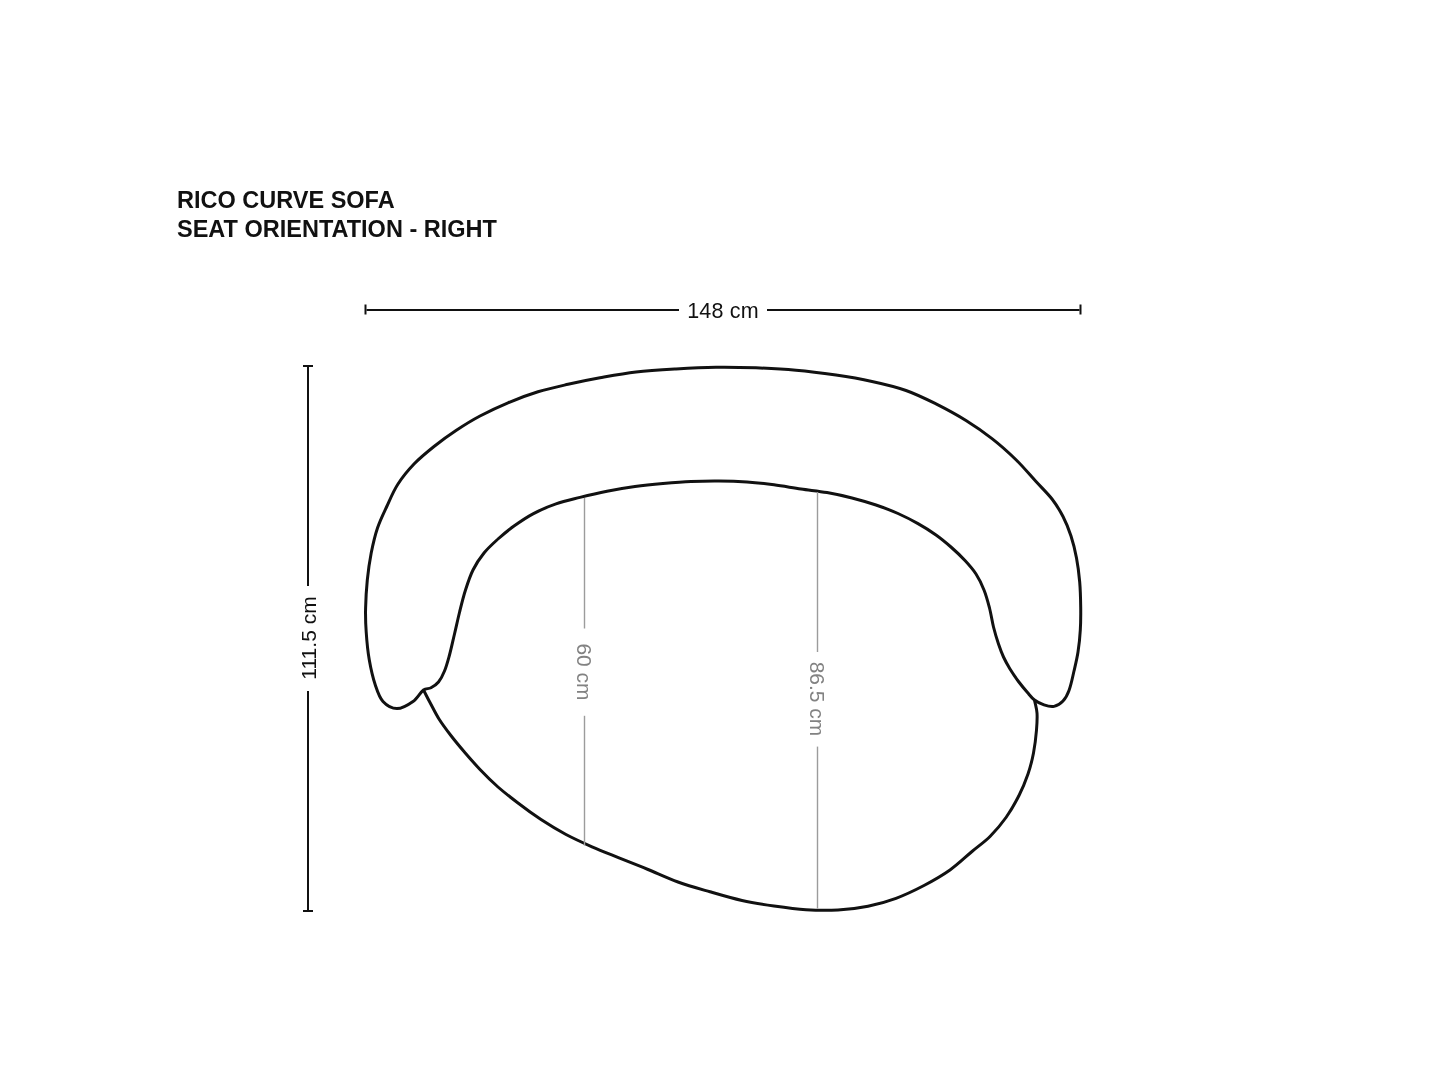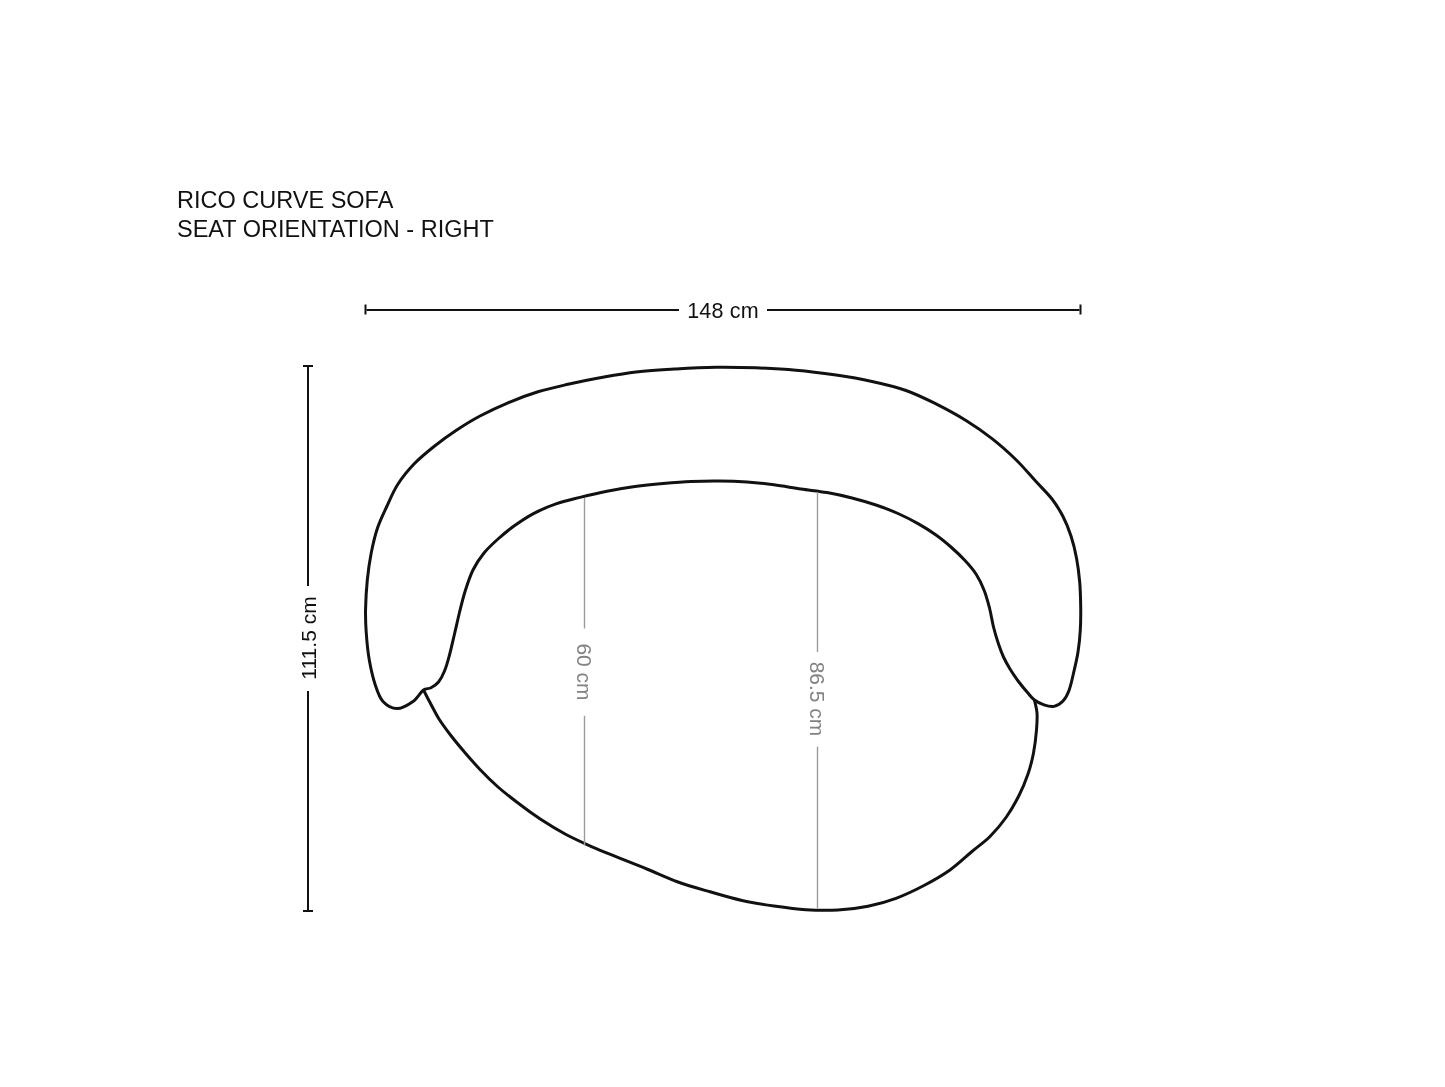--- a/index.html
+++ b/index.html
@@ -3,21 +3,21 @@
 <meta charset="utf-8">
 <style>
   html, body { margin:0; padding:0; background:#ffffff; }
   body { width:1445px; height:1087px; overflow:hidden;
          font-family:"Liberation Sans", sans-serif; }
   svg { position:absolute; left:0; top:0; }
 </style>
 </head>
 <body>
 
-<div style="position:absolute; left:177px; top:186px; font-size:23.5px; font-weight:normal;
+<div style="position:absolute; left:177px; top:186px; font-size:23.5px; font-weight:bold;
             line-height:29px; color:#111111; letter-spacing:0px; white-space:pre;">RICO CURVE SOFA
 SEAT ORIENTATION - RIGHT</div>
 <svg width="1445" height="1087" viewBox="0 0 1445 1087">
 
   <g stroke="#111111" stroke-width="2" fill="none">
     <line x1="366.5" y1="310" x2="679" y2="310"></line>
     <line x1="767" y1="310" x2="1079.5" y2="310"></line>
     <line x1="365.5" y1="304.5" x2="365.5" y2="314.5"></line>
     <line x1="1080.5" y1="304.5" x2="1080.5" y2="314.5"></line>
   </g>

